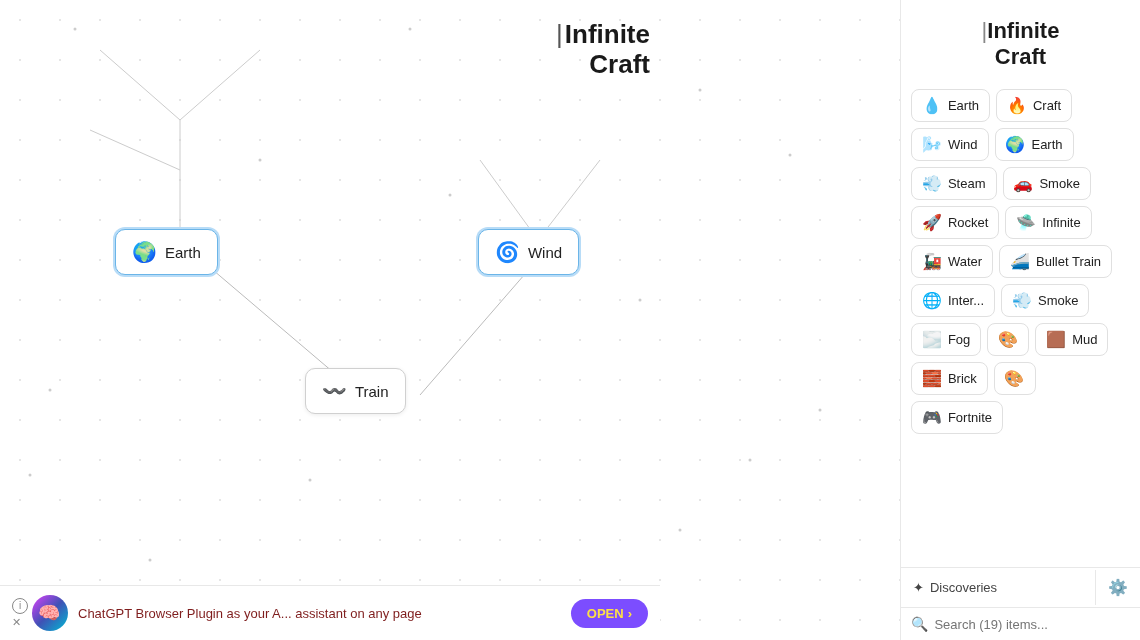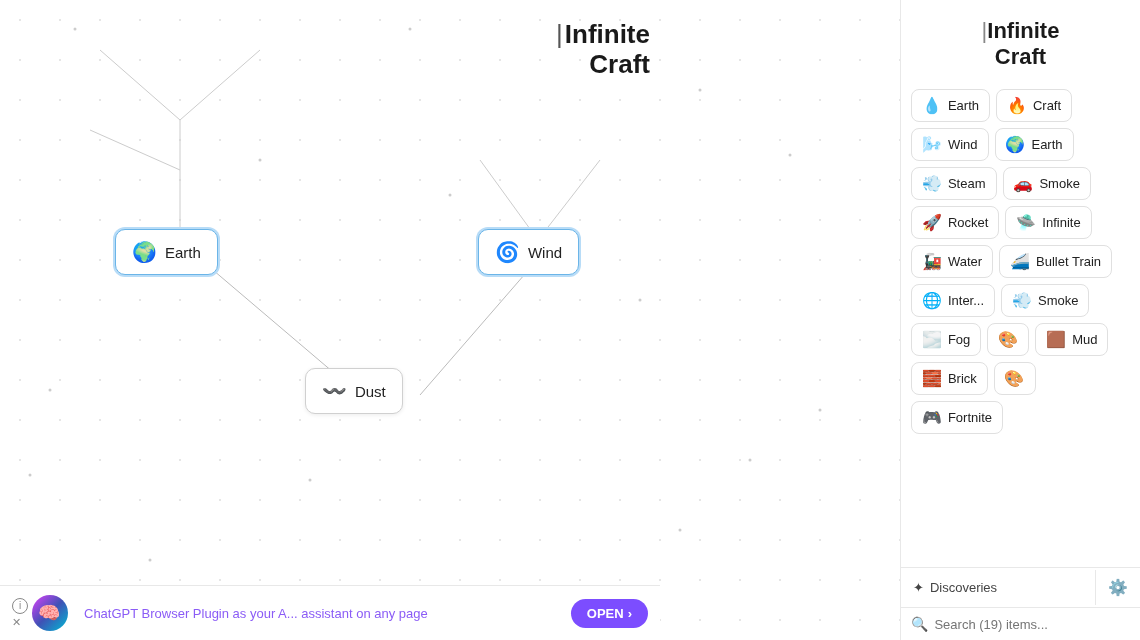--- a/index.html
+++ b/index.html
@@ -211,26 +211,25 @@
       display: flex;
       align-items: center;
       justify-content: center;
       font-size: 10px;
       color: #888;
       cursor: pointer;
     }
     .banner-text {
       flex: 1;
       font-size: 13px;
-      color: #8b5cf6;
-      margin-left: 6px;
+      color: #7f1d1d;
     }
     .banner-open-btn {
       background: #7c4dff;
-      color: #ffffff;
+      color: #fde047;
       border: none;
       border-radius: 20px;
       padding: 7px 16px;
       font-size: 13px;
       font-weight: 600;
       cursor: pointer;
       display: flex;
       align-items: center;
       gap: 4px;
     }
@@ -322,21 +321,21 @@
     <span>Earth</span>
   </div>
 
   <div class="craft-element highlighted" style="left: 478px; top: 229px;">
     <span class="emoji">🌀</span>
     <span>Wind</span>
   </div>
 
   <div class="craft-element" style="left: 305px; top: 368px;">
     <span class="emoji">〰️</span>
-    <span>Dust</span>
+    <span>Train</span>
   </div>
 
   <div class="canvas-toolbar">
     <span class="toolbar-icon">🗑️</span>
     <span class="toolbar-icon">☾</span>
     <span class="toolbar-icon">🖌️</span>
     <span class="toolbar-icon">🔊</span>
   </div>
 
   <div class="bottom-banner">

